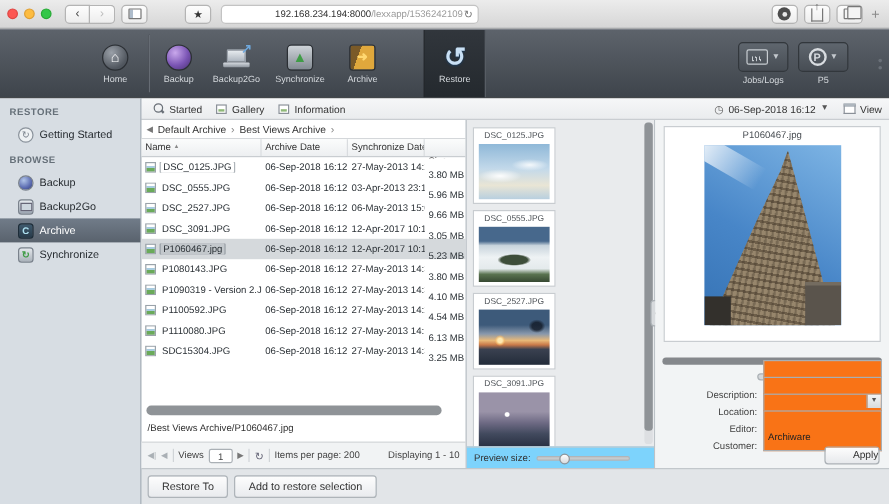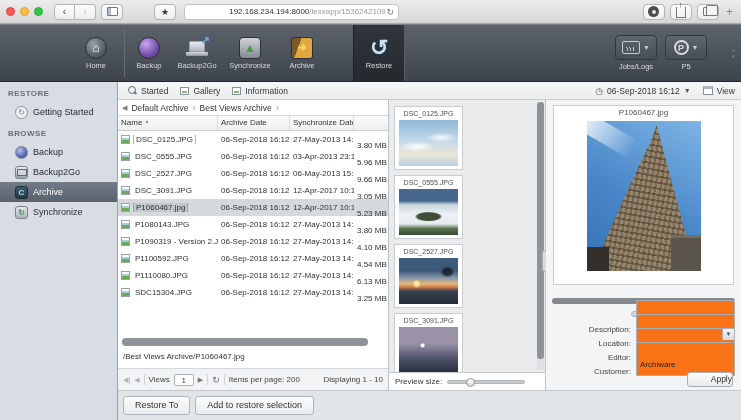--- a/index.html
+++ b/index.html
@@ -164,21 +164,21 @@
     background:repeating-linear-gradient(100deg,rgba(50,40,30,.3) 0 2px,transparent 2px 5px),
       repeating-linear-gradient(10deg,#97866c 0 4px,#6e5f4a 4px 6px); }
   .fi-bldgl { position:absolute; left:0; bottom:0; width:20%; height:16%; background:#33302c; }
   .fi-bldgr { position:absolute; right:0; bottom:0; width:26%; height:24%; background:#5a544c;
     box-shadow:inset 0 3px 0 #746c60; }
   .vscroll { position:absolute; right:1px; top:2px; bottom:20px; width:7px; background:#dddfe2; border-radius:3px; }
   .vscroll .vthumb { width:7px; height:96%; background:#8f9397; border-radius:3px; }
   .gal-split { position:absolute; right:-5px; top:150px; width:8px; height:22px; background:#d7dadd;
     border:1px solid #aab0b5; border-radius:3px; }
   .gal-split::after { content:""; position:absolute; left:2.5px; top:9px; width:2px; height:2px; border-radius:50%; background:#777; }
-  .gal-foot { position:absolute; left:0; bottom:0; width:100%; height:18px; background:#ffffff; border-top:1px solid #c6cacd;
+  .gal-foot { position:absolute; left:0; bottom:0; width:100%; height:18px; background:#7dd3fc; border-top:1px solid #c6cacd;
     display:flex; align-items:center; gap:5px; padding:0 6px; font-size:8px; color:#333; }
   .slider { position:relative; width:78px; height:4px; background:#c6cacd; border-radius:2px; border:1px solid #b0b5b9; }
   .knob { position:absolute; left:24%; top:-3px; width:9px; height:9px; border-radius:50%;
     background:linear-gradient(#fdfdfd,#d8dbde); border:1px solid #8f959a; }
 
   
   .preview { position:absolute; left:546px; top:100px; width:195px; height:290px; background:#f2f4f5; }
   .pcard { position:absolute; left:7px; top:5px; width:181px; height:180px; background:#fff; border:1px solid #c9cdd1;
     text-align:center; padding-top:2px; }
   .pfname { font-size:8px; color:#4a4f54; height:11px; }

